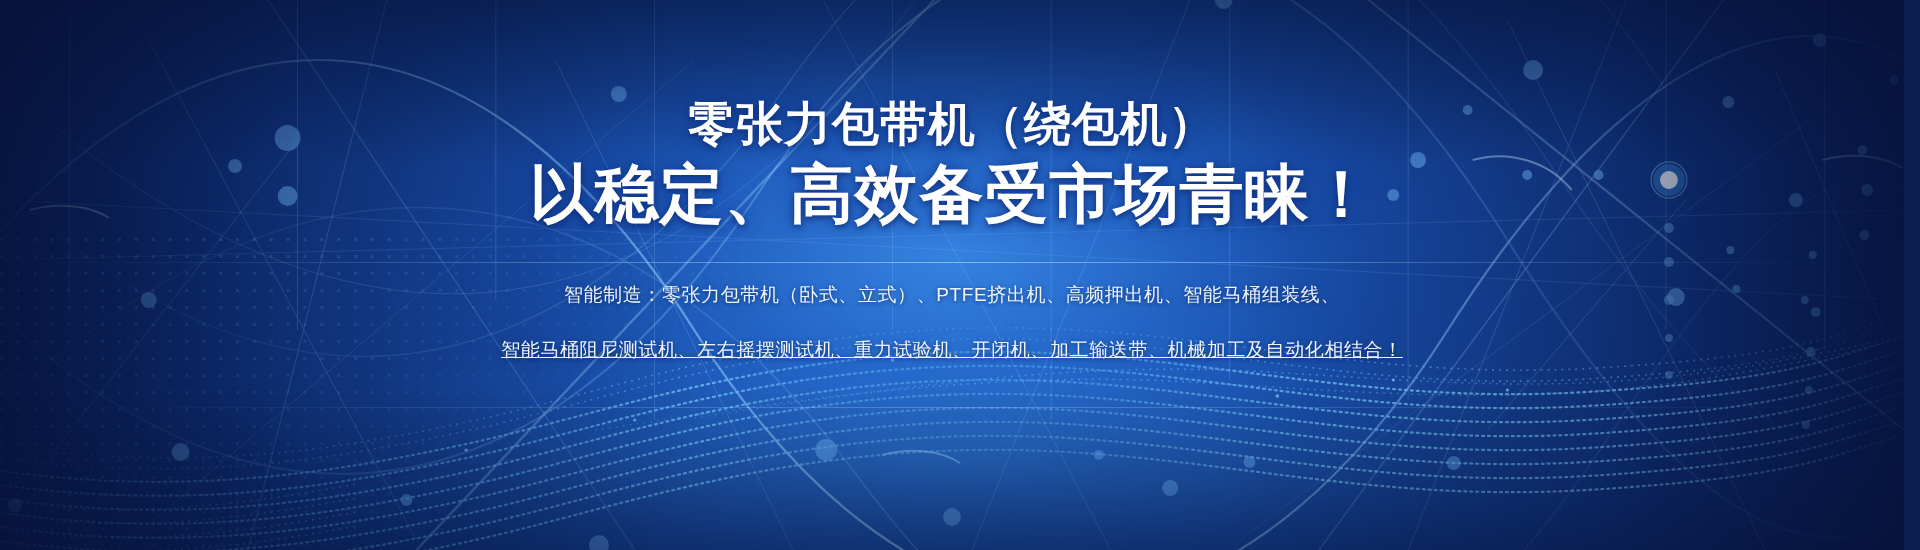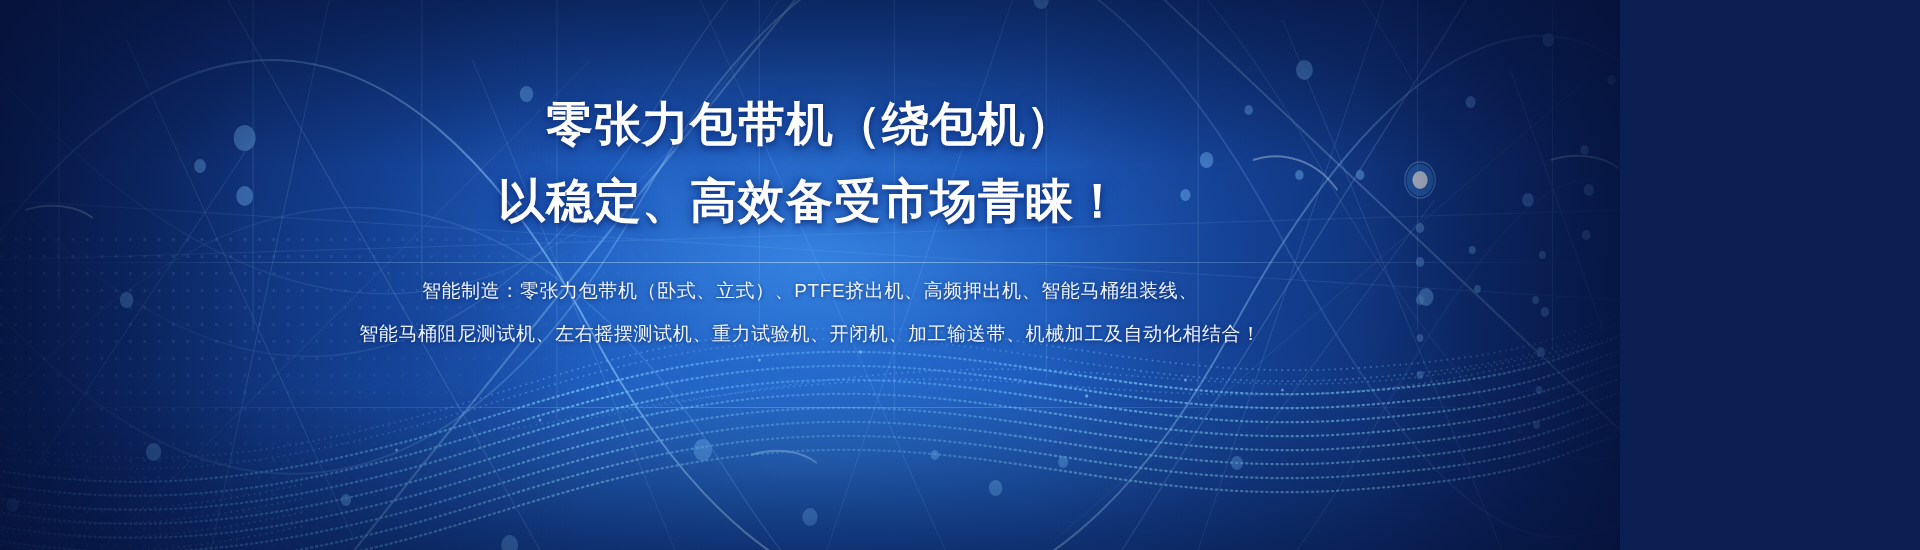--- a/index.html
+++ b/index.html
@@ -7,21 +7,21 @@
     margin: 0;
     padding: 0;
     background: #0b1f52;
   }
   body {
     font-family: "Liberation Sans", "DejaVu Sans", sans-serif;
   }
 
   .banner {
     position: relative;
-    width: 1620px;
+    width: 1904px;
     height: 550px;
     overflow: hidden;
     background:
       radial-gradient(ellipse 900px 520px at 50% 48%,
           rgba(38,120,225,0.55) 0%,
           rgba(26,86,190,0.30) 38%,
           rgba(12,42,120,0.00) 72%),
       radial-gradient(ellipse 1500px 900px at 50% 55%,
           #1a56b4 0%,
           #154397 32%,
@@ -110,36 +110,37 @@
     color: #ffffff;
     font-weight: bold;
     letter-spacing: 1px;
     line-height: 1.18;
     text-shadow:
         0 0 18px rgba(20,60,150,0.85),
         0 2px 6px rgba(8,30,90,0.8);
     white-space: nowrap;
   }
   .title-1 { font-size: 47px; }
-  .title-2 { font-size: 47px; margin-top: 22px; }
+  .title-2 { font-size: 64px; margin-top: 6px; }
 
   .subtitle-wrap {
     margin-top: 26px;
   }
   .subtitle-line {
     color: #eef5ff;
     font-size: 19px;
     line-height: 1.55;
     letter-spacing: 0.6px;
     text-shadow: 0 1px 4px rgba(8,30,90,0.75);
     white-space: nowrap;
     margin-top: 47px;
   }
   .subtitle-line + .subtitle-line {
-    margin-top: 14px;
+    margin-top: 26px;
+    text-decoration: underline;
   }
 </style>
 </head>
 <body>
 
 <div class="banner">
 
   <svg class="bg-layer" viewBox="0 0 1920 550" preserveAspectRatio="none">
     <g stroke="#7fb5ee" stroke-width="1" fill="none" opacity="0.30">
       <path d="M 70 0 L 70 300"></path>

